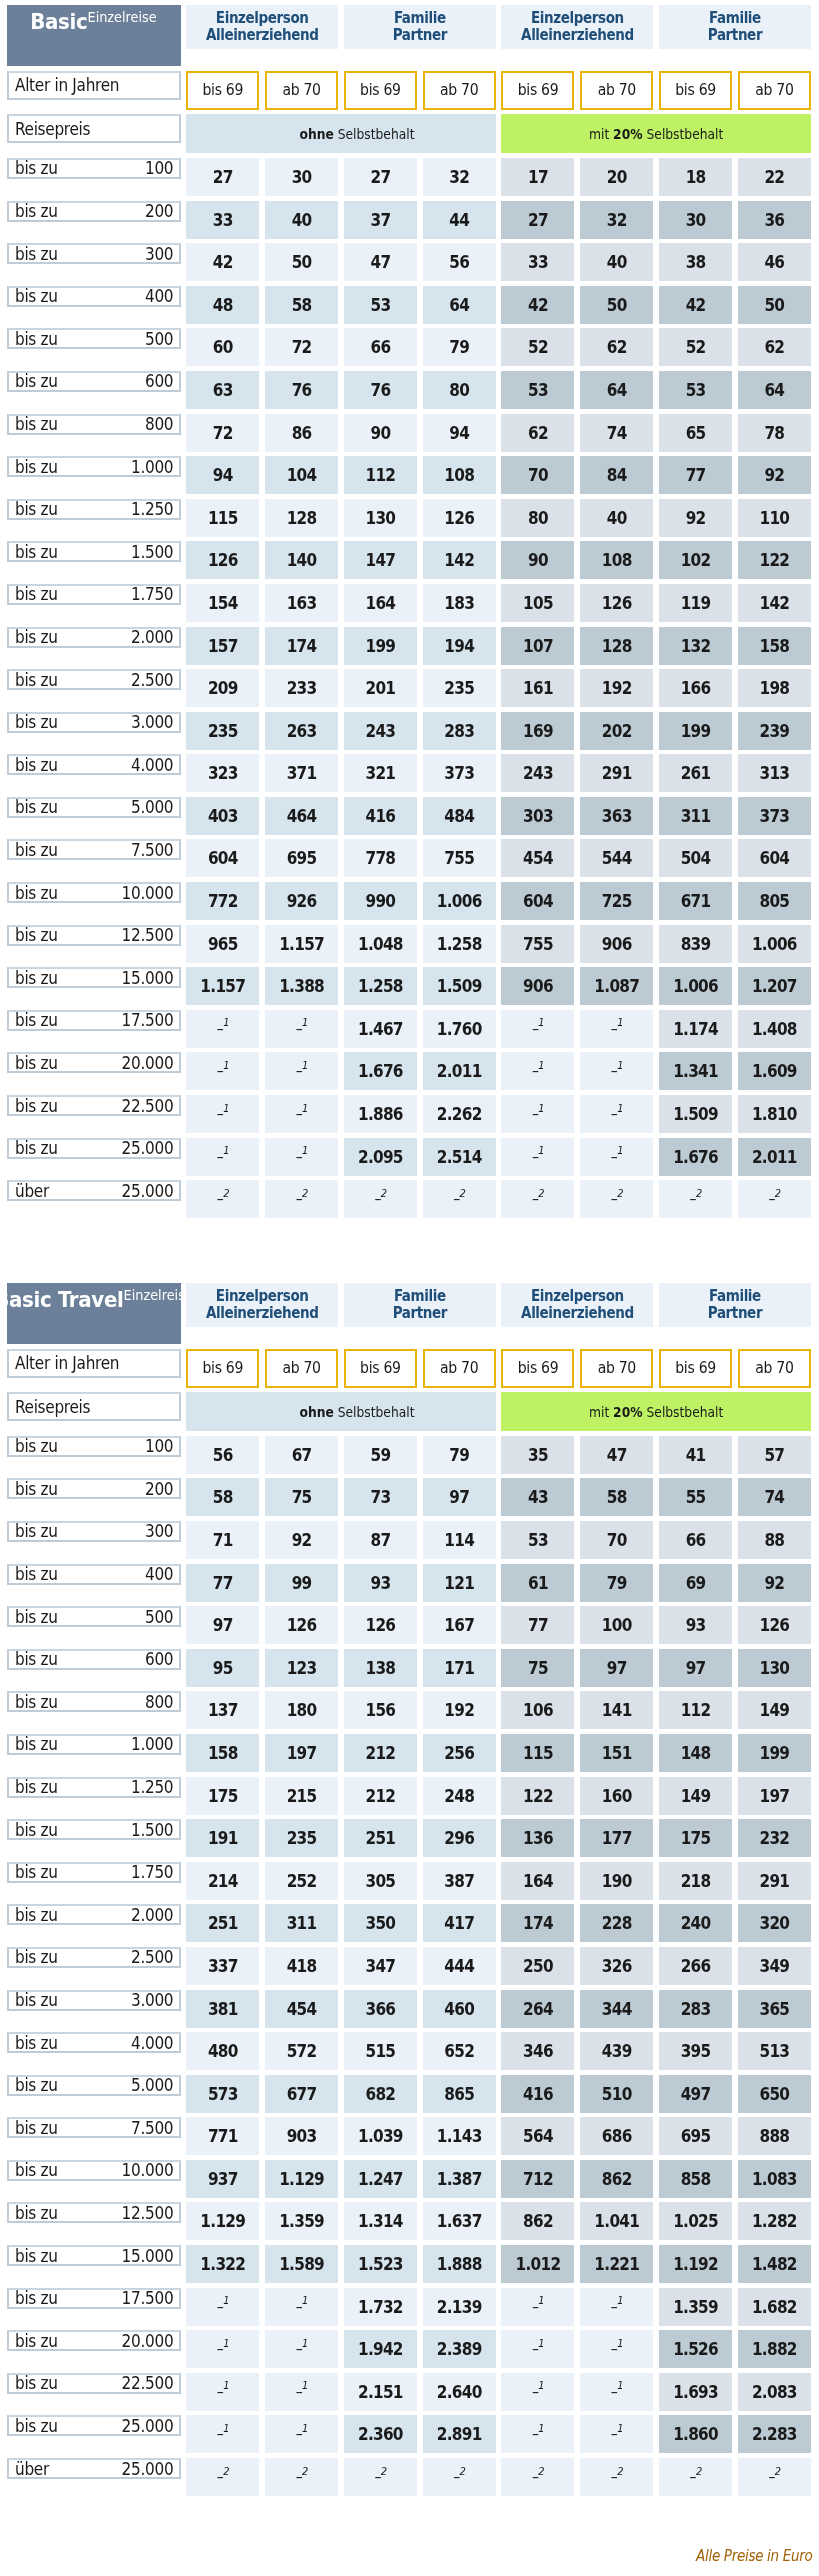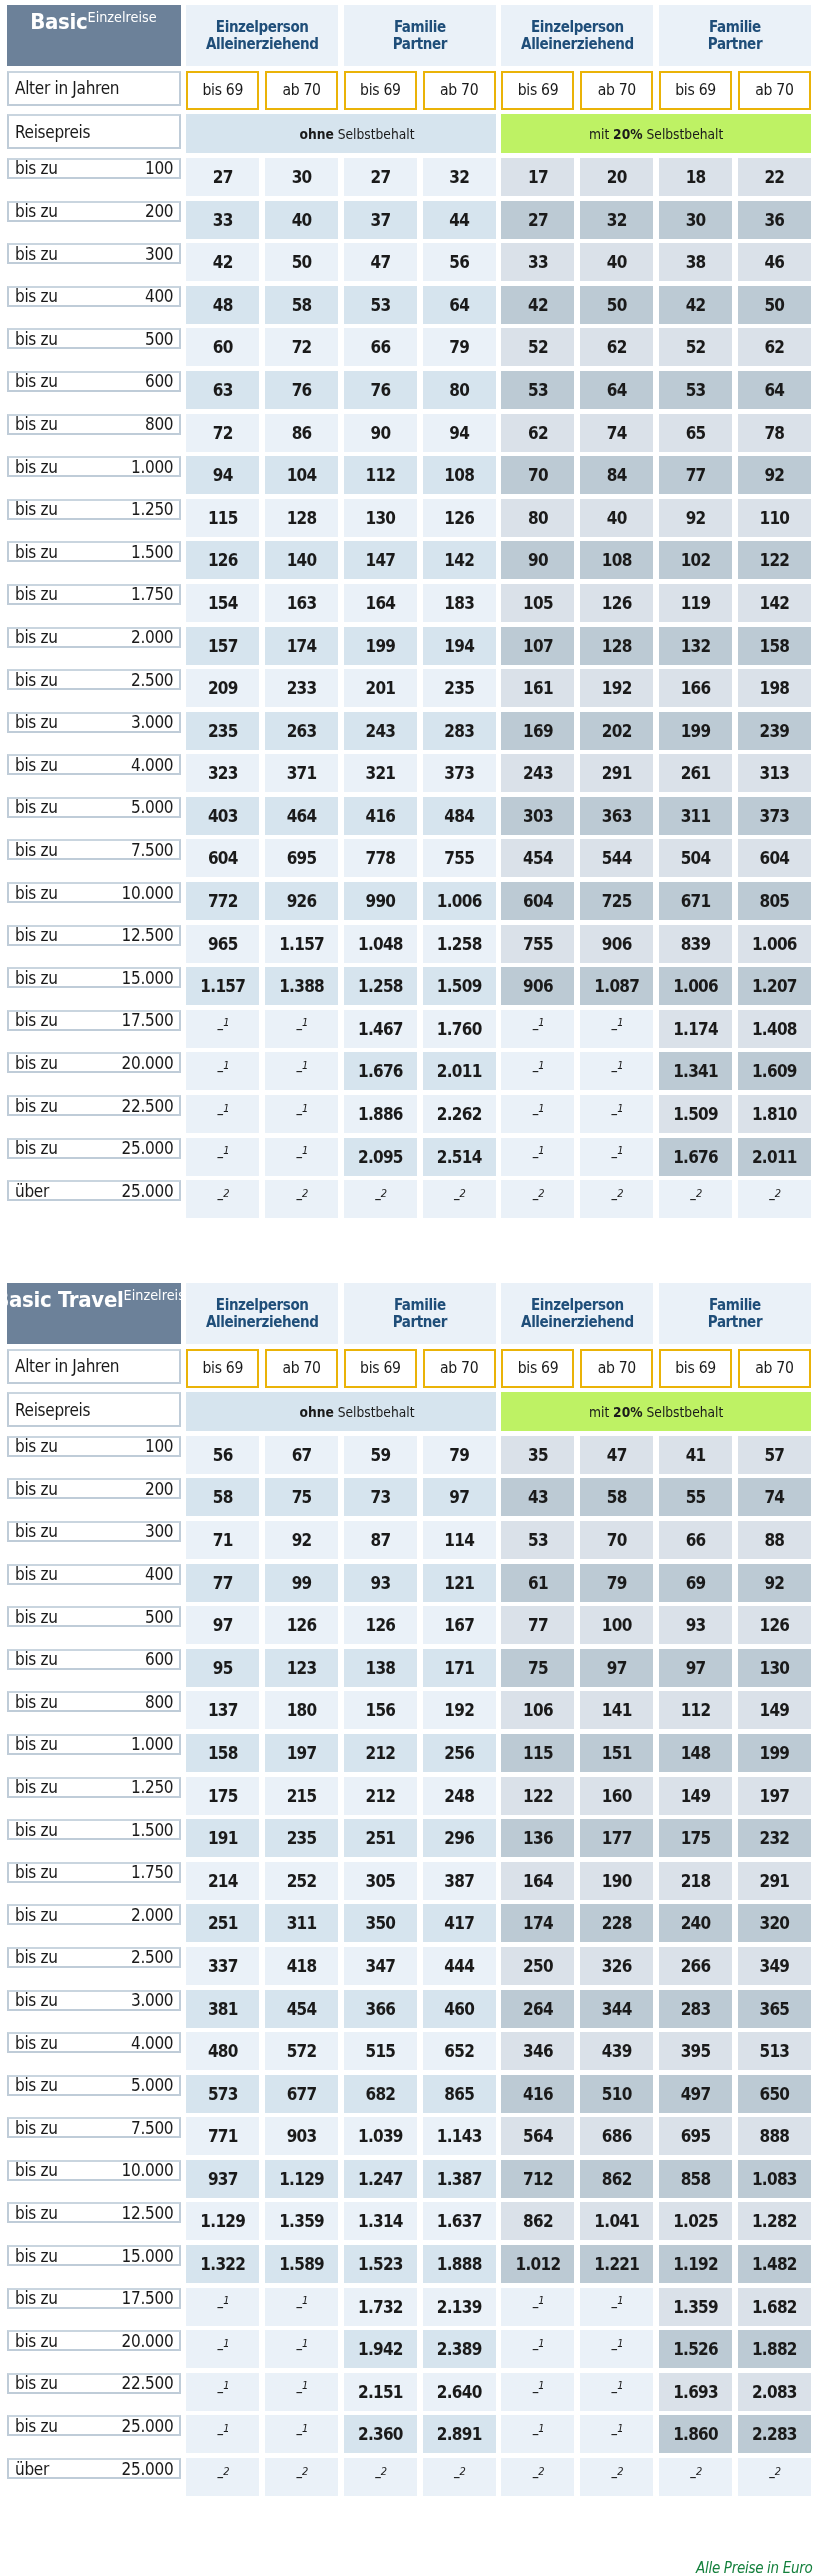--- a/index.html
+++ b/index.html
@@ -3,39 +3,39 @@
 <meta charset="utf-8">
 <style>
   * { box-sizing: border-box; margin: 0; padding: 0; }
   html, body { width: 819px; background: #ffffff; }
   body { font-family: "DejaVu Sans Condensed", "DejaVu Sans", "Liberation Sans", sans-serif; color: #1a1a1a; position: relative; height: 2576px; overflow: hidden; }
   .table { position: absolute; left: 6.5px; width: 807px; }
   .grid { display: grid; grid-template-columns: 174px repeat(8, 73px); column-gap: 5.8px; row-gap: 4.6px; }
   .title-cell { background: #6C8199; color: #fff; height: 61px; padding: 3.9px 7.8px; display: flex; flex-direction: row; justify-content: center; }
   .title-main { font-size: 22px; font-weight: bold; line-height: 25px; letter-spacing: -0.3px; white-space: nowrap; }
   .title-sub { font-size: 14.3px; line-height: 17px; font-weight: normal; }
-  .group-head { grid-column: span 2; background: #EAF1F8; color: #1F4E79; height: 61px; display: flex; flex-direction: column; align-items: center; justify-content: center; text-align: center; font-weight: bold; font-size: 15px; line-height: 17px; letter-spacing: -0.4px; }
-  .label-box { background: #fff; border: 2px solid #BFCCD8; border-top-color: #C9D5DF; height: 35px; display: flex; align-items: center; padding: 0 5.2px 0 6.5px; font-size: 17px; letter-spacing: -0.3px; white-space: nowrap; }
+  .group-head { grid-column: span 2; background: #EAF1F8; color: #1F4E79; height: 44px; display: flex; flex-direction: column; align-items: center; justify-content: center; text-align: center; font-weight: bold; font-size: 15px; line-height: 17px; letter-spacing: -0.4px; }
+  .label-box { background: #fff; border: 2px solid #BFCCD8; border-top-color: #C9D5DF; height: 29px; display: flex; align-items: center; padding: 0 5.2px 0 6.5px; font-size: 17px; letter-spacing: -0.3px; white-space: nowrap; }
   .label-box.space { justify-content: space-between; }
   .age-box { background: #fff; border: 2px solid #eab308; height: 39px; display: flex; align-items: center; justify-content: center; font-size: 15.6px; letter-spacing: -0.3px; white-space: nowrap; }
   .sb-head { grid-column: span 4; height: 39px; display: flex; align-items: center; justify-content: center; font-size: 13.7px; }
   .sb-head.ohne { background: #D6E4EE; padding-left: 32px; }
   .sb-head.mit { background: #bef264; }
   .sb-head b { font-weight: bold; margin-right: 3.9px; }
   .sb-head .pre { margin-right: 3.9px; }
   .cell { height: 38px; display: flex; align-items: center; justify-content: center; font-size: 17px; font-weight: bold; letter-spacing: -0.7px; white-space: nowrap; }
   .cell.o-l { background: #EAF1F8; }
   .cell.o-d { background: #D6E4EE; }
   .cell.m-l { background: #DAE1E9; }
   .cell.m-d { background: #BCCAD4; }
   .cell.blank { background: #EAF1F8; }
   .cell .dash { font-weight: normal; font-size: 15.6px; }
   .cell .sup { font-style: italic; font-weight: normal; font-size: 11px; position: relative; top: -5.9px; }
   .rowlabel { height: 21px; }
-  .footer { position: absolute; right: 6.5px; top: 2547px; font-style: italic; font-size: 15px; letter-spacing: -0.3px; color: #15803d; margin-top: 12px; }
+  .footer { position: absolute; right: 6.5px; top: 2547px; font-style: italic; font-size: 15px; letter-spacing: -0.3px; color: #a16207; }
 </style>
 </head>
 <body>
 
 <div id="table-0" class="table" style="top:5.2px;">
     <div class="grid">
       <div class="title-cell">
         <div class="title-main">Basic</div>
         <div class="title-sub">Einzelreise</div>
       </div>

